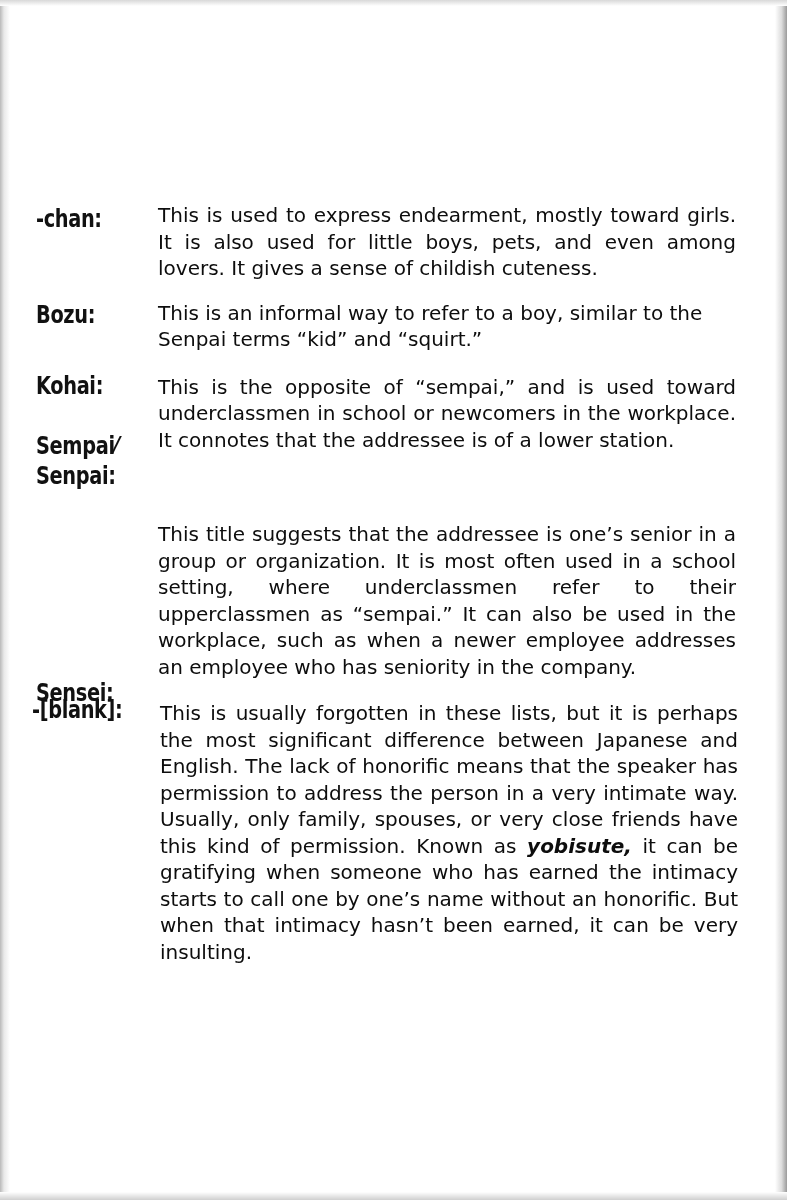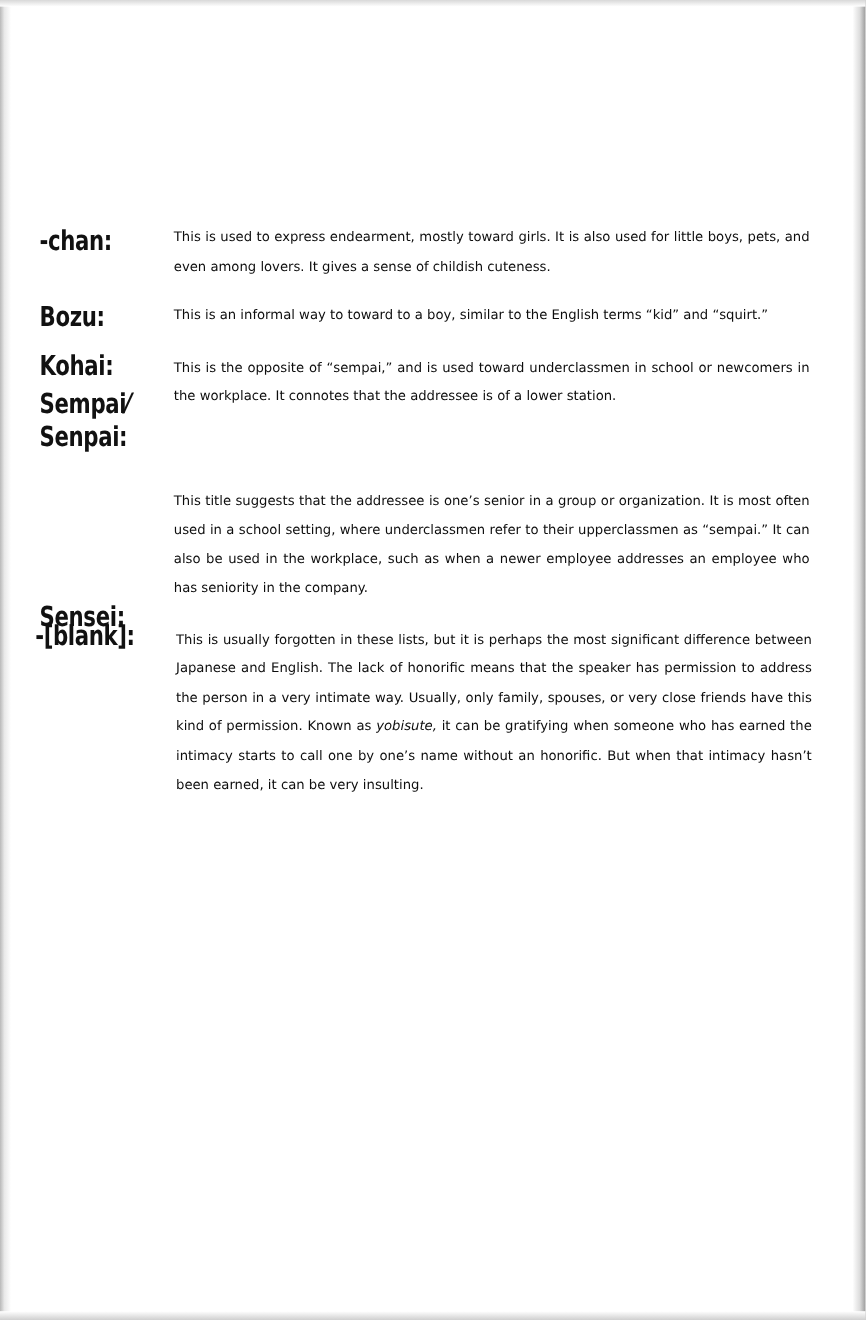--- a/index.html
+++ b/index.html
@@ -75,33 +75,34 @@
     white-space: nowrap;
   }
 
   .term .term-line {
     display: block;
   }
 
   .desc {
     margin-left: 122px;
     font-family: "DejaVu Sans", sans-serif;
-    font-size: 12px;
+    font-size: 20px;
     line-height: 26.5px;
     text-align: justify;
     color: #0d0d0d;
     width: 578px;
   }
 
   .desc.no-justify {
     text-align: left;
   }
 
   .desc em {
     font-style: italic;
+    font-weight: bold;
   }
 
   
   .entry-chan   { margin-top: 14px; }
   .entry-bozu   { margin-top: 18px; }
   .entry-sempai { margin-top: 22px; }
   .entry-kohai  { margin-top: 21px; }
   .entry-sensei { }
   .entry-blank  { margin-top: 20px; }
 
@@ -130,21 +131,21 @@
       <div class="term">
         <span class="term-line">-chan:</span>
       </div>
       <div class="desc">This is used to express endearment, mostly toward girls. It is also used for little boys, pets, and even among lovers. It gives a sense of childish cuteness.</div>
     </div>
 
     <div class="entry entry-bozu">
       <div class="term">
         <span class="term-line">Bozu:</span>
       </div>
-      <div class="desc no-justify">This is an informal way to toward to a boy, similar to the English terms “kid” and “squirt.”</div>
+      <div class="desc no-justify">This is an informal way to refer to a boy, similar to the Senpai terms “kid” and “squirt.”</div>
     </div>
 
     <div class="entry entry-kohai">
       <div class="term">
         <span class="term-line">Kohai:</span>
       </div>
       <div class="desc">This is the opposite of “sempai,” and is used toward underclassmen in school or newcomers in the workplace. It connotes that the addressee is of a lower station.</div>
     </div>
 
     <div class="entry entry-sempai">

